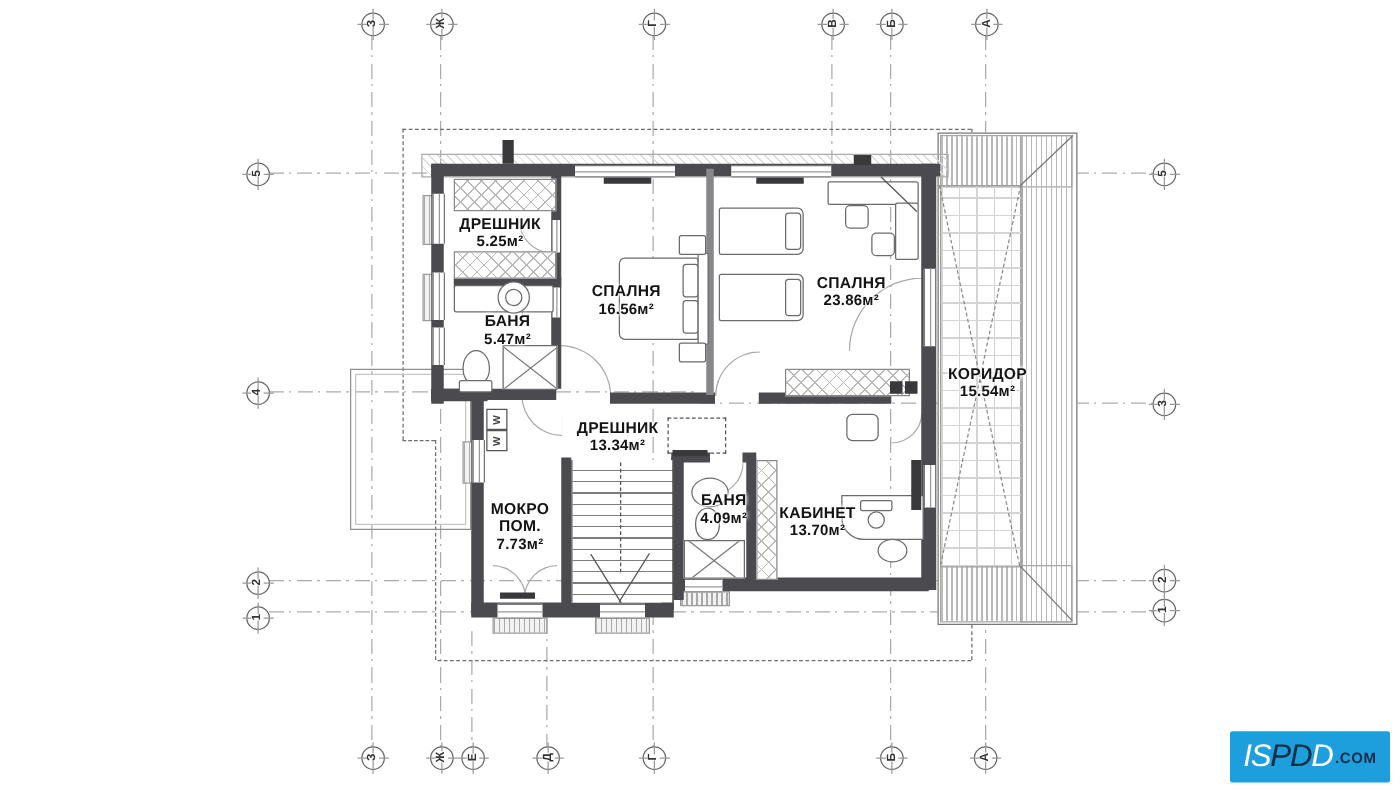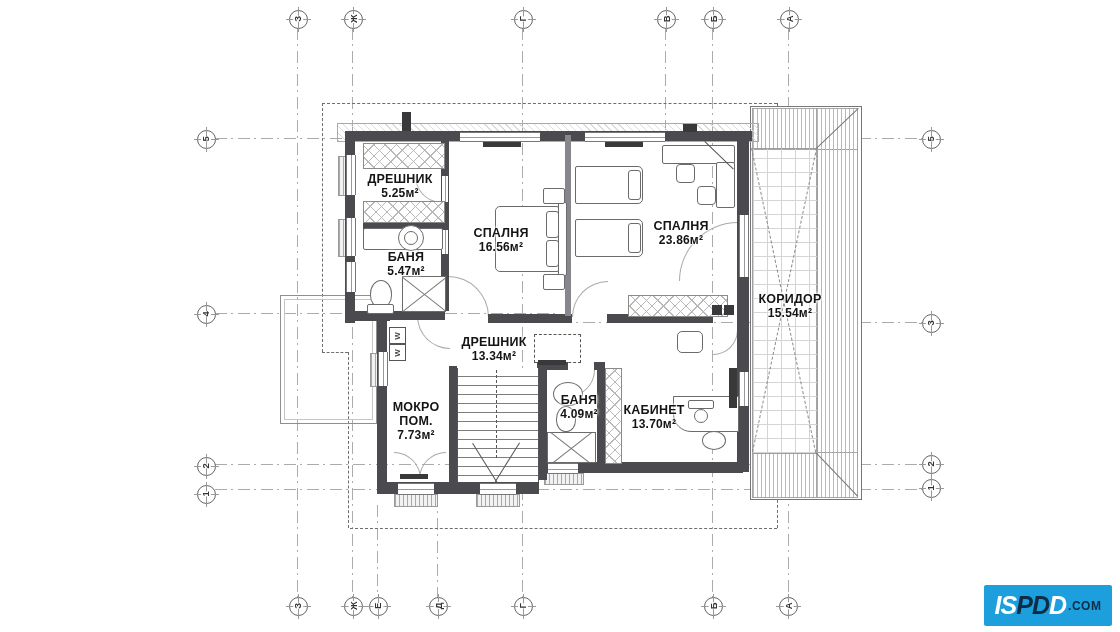--- a/index.html
+++ b/index.html
@@ -56,21 +56,21 @@
                              repeating-linear-gradient(90deg,#d4d4d4 0 1px,transparent 1px 14px);}
   .hip{position:absolute;height:0;border-top:1.4px solid #77777b;transform-origin:0 0;z-index:2;}
   
   .rlabel{position:absolute;text-align:center;font-weight:bold;color:#141414;font-size:12.5px;
           line-height:14px;letter-spacing:.2px;z-index:7;
           text-shadow:0 0 3px #fff,0 0 3px #fff,0 0 4px #fff;}
   .rlabel .area{display:block;font-size:12px;}
   
   #logo{position:absolute;left:984px;top:585px;width:128px;height:41px;z-index:9;
         display:flex;align-items:center;justify-content:center;border-radius:2px;}
-  #logo .lt{font-weight:bold;font-style:italic;font-size:25px;line-height:1;letter-spacing:-1px;}
+  #logo .lt{font-weight:normal;font-style:italic;font-size:25px;line-height:1;letter-spacing:-1px;}
   #logo .suffix{font-weight:bold;font-size:12px;margin-left:2px;letter-spacing:.5px;}
   .protr{position:absolute;border:1px solid #8f8f8f;z-index:1;}
   .protr-in{position:absolute;border:1px solid #c6c6c6;z-index:1;}
 </style>
 </head>
 <body>
 
 <div id="canvas">
 
   <div class="gl-v" style="left:297px;top:28px;height:570px"></div>

